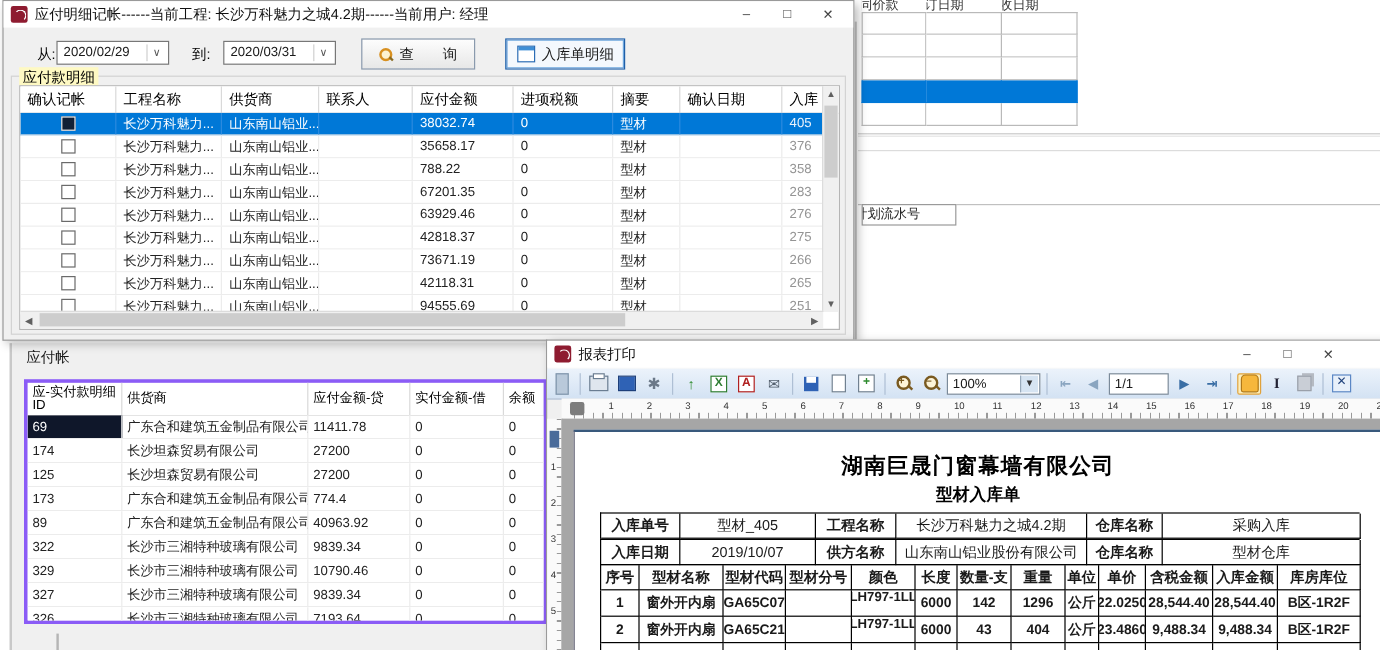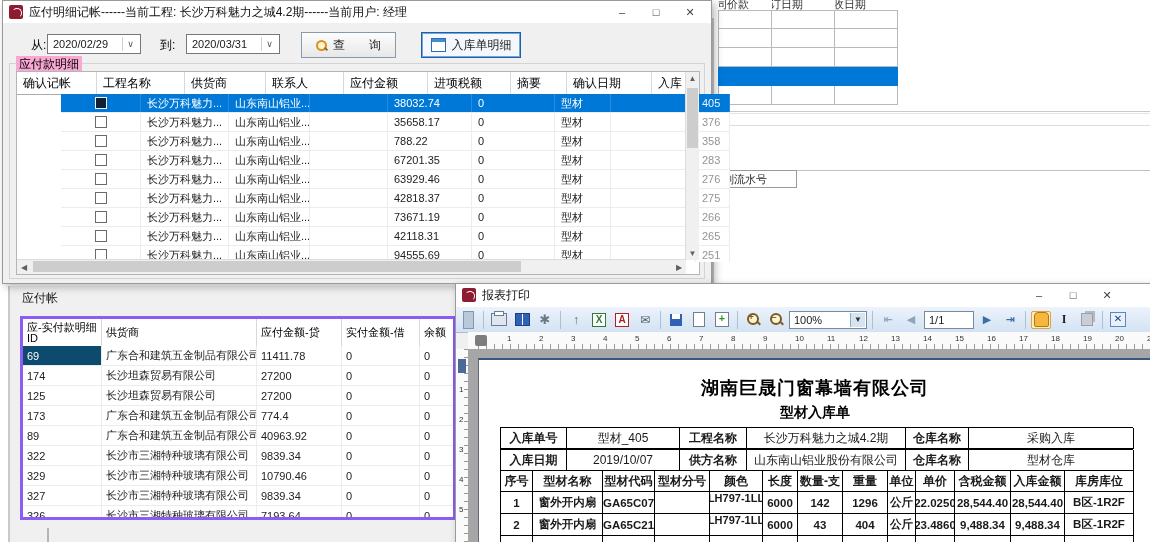--- a/index.html
+++ b/index.html
@@ -27,28 +27,28 @@
               display:flex;align-items:center;justify-content:center;color:#555;font-size:9px;}
   .btn{position:absolute;top:1px;height:26px;background:linear-gradient(#fdfdfd,#e7e7e7);border:1px solid #8a9aad;
        display:flex;align-items:center;justify-content:center;font-size:12px;gap:6px;box-sizing:border-box;}
   .btn.focus{border:1px solid #1f5fa8;box-shadow:inset 0 0 0 1px #6ea6dd;background:#f4f8fd;}
   .mag{width:11px;height:11px;position:relative;flex:0 0 auto;}
   .mag::before{content:"";position:absolute;left:0;top:0;width:7px;height:7px;border:2px solid #d89020;border-radius:50%;background:#fdf2d0;}
   .mag::after{content:"";position:absolute;left:8px;top:8px;width:4px;height:2px;background:#8a6a20;transform:rotate(45deg);}
   .winico{width:13px;height:12px;border:1px solid #2b6cb5;background:#fff;position:relative;flex:0 0 auto;}
   .winico::before{content:"";position:absolute;left:0;top:0;right:0;height:3px;background:#3f8fd6;}
   .groupbox{position:absolute;border:1px solid #d3d3d3;background:#f0f0f0;}
-  .grouplabel{position:absolute;top:-8px;left:6px;background:#f9a8d4;padding:0 3px;font-size:12px;color:#000;}
+  .grouplabel{position:absolute;top:-8px;left:6px;background:#fef9c3;padding:0 3px;font-size:12px;color:#000;}
 
   
   #grid1{position:absolute;left:13px;top:70px;width:684px;height:204px;background:#fff;border:1px solid #b5b5b5;box-sizing:border-box;}
   .g1head,.g1row{display:grid;grid-template-columns:80px 88px 81px 78px 84px 83px 56px 85px 34px;}
   .g1head{height:22px;border-bottom:1px solid #ababab;background:#fff;}
   .g1head .hc{display:flex;align-items:center;padding-left:6px;border-right:1px solid #d9d9d9;font-size:12px;color:#000;box-sizing:border-box;overflow:hidden;white-space:nowrap;}
-  #g1body{position:absolute;top:22px;left:0;width:669px;height:168px;overflow:hidden;padding-left:44px;}
+  #g1body{position:absolute;top:22px;left:0;width:669px;height:168px;overflow:hidden;}
   .g1row{height:18px;border-bottom:1px solid #ececec;background:#fff;}
   .g1row .gc{display:flex;align-items:center;padding-left:6px;border-right:1px solid #ececec;font-size:11px;
              white-space:nowrap;overflow:hidden;box-sizing:border-box;color:#222;}
   .g1row .gc.inb{color:#949494;}
   .g1row.sel{background:#0078d7;}
   .g1row.sel .gc{color:#fff;border-right-color:#2b8adf;}
   .g1row.sel .gc.inb{color:#eaf3fc;}
   .cbcell{justify-content:center!important;padding-left:0!important;}
   .cb{width:12px;height:12px;background:#fff;border:1px solid #6a6a6a;box-sizing:border-box;}
   .cb.checked{background:#122036;border:1px solid #f2f2f2;}
@@ -76,21 +76,21 @@
 
   
   #panel2{position:absolute;left:8px;top:286px;width:447px;height:256px;background:#f0f0f0;border-left:2px solid #c9c9c9;}
   #grid2{position:absolute;left:10px;top:30px;width:436px;height:204px;background:#fff;border:3px solid #8b5cf6;box-sizing:border-box;}
   .g2head,.g2row{display:grid;grid-template-columns:79px 155px 85px 78px 55px;}
   .g2head{height:27px;border-bottom:1px solid #ababab;}
   .g2head .hc{display:flex;align-items:center;padding-left:4px;border-right:1px solid #d9d9d9;font-size:11px;line-height:11px;color:#000;overflow:hidden;box-sizing:border-box;}
   #g2body{position:absolute;top:27px;left:0;right:0;bottom:0;overflow:hidden;}
   .g2row{height:19px;border-bottom:1px solid #ececec;background:#fff;}
   .g2row .gc{display:flex;align-items:center;padding-left:4px;border-right:1px solid #ececec;font-size:11px;white-space:nowrap;overflow:hidden;box-sizing:border-box;color:#222;}
-  .g2row .gc.idsel{background:#0c4a6e;color:#fff;}
+  .g2row .gc.idsel{background:#0f172a;color:#fff;}
   .tick2{position:absolute;left:37px;top:242px;width:2px;height:14px;background:#b5b5b5;}
 
   
   #win3{left:455px;top:283px;width:700px;height:260px;border-right:none;}
   .toolbar{position:absolute;top:22px;left:0;right:0;height:25px;background:linear-gradient(#ecf3fb,#d3e2f3);
            border-top:1px solid #fff;border-bottom:1px solid #a9bcd4;display:flex;align-items:center;padding:0 2px;gap:3px;}
   .ti{width:20px;height:18px;display:flex;align-items:center;justify-content:center;font-size:12px;position:relative;flex:0 0 auto;border-radius:2px;}
   .tsep{width:1px;height:18px;background:#aebfd4;margin:0 2px;flex:0 0 auto;}
   .ti.sel3{background:#fdeebb;border:1px solid #e0a23c;box-sizing:border-box;}
   .combo3{width:78px;height:18px;background:#fff;border:1px solid #7a8a9a;position:relative;font-size:11px;

